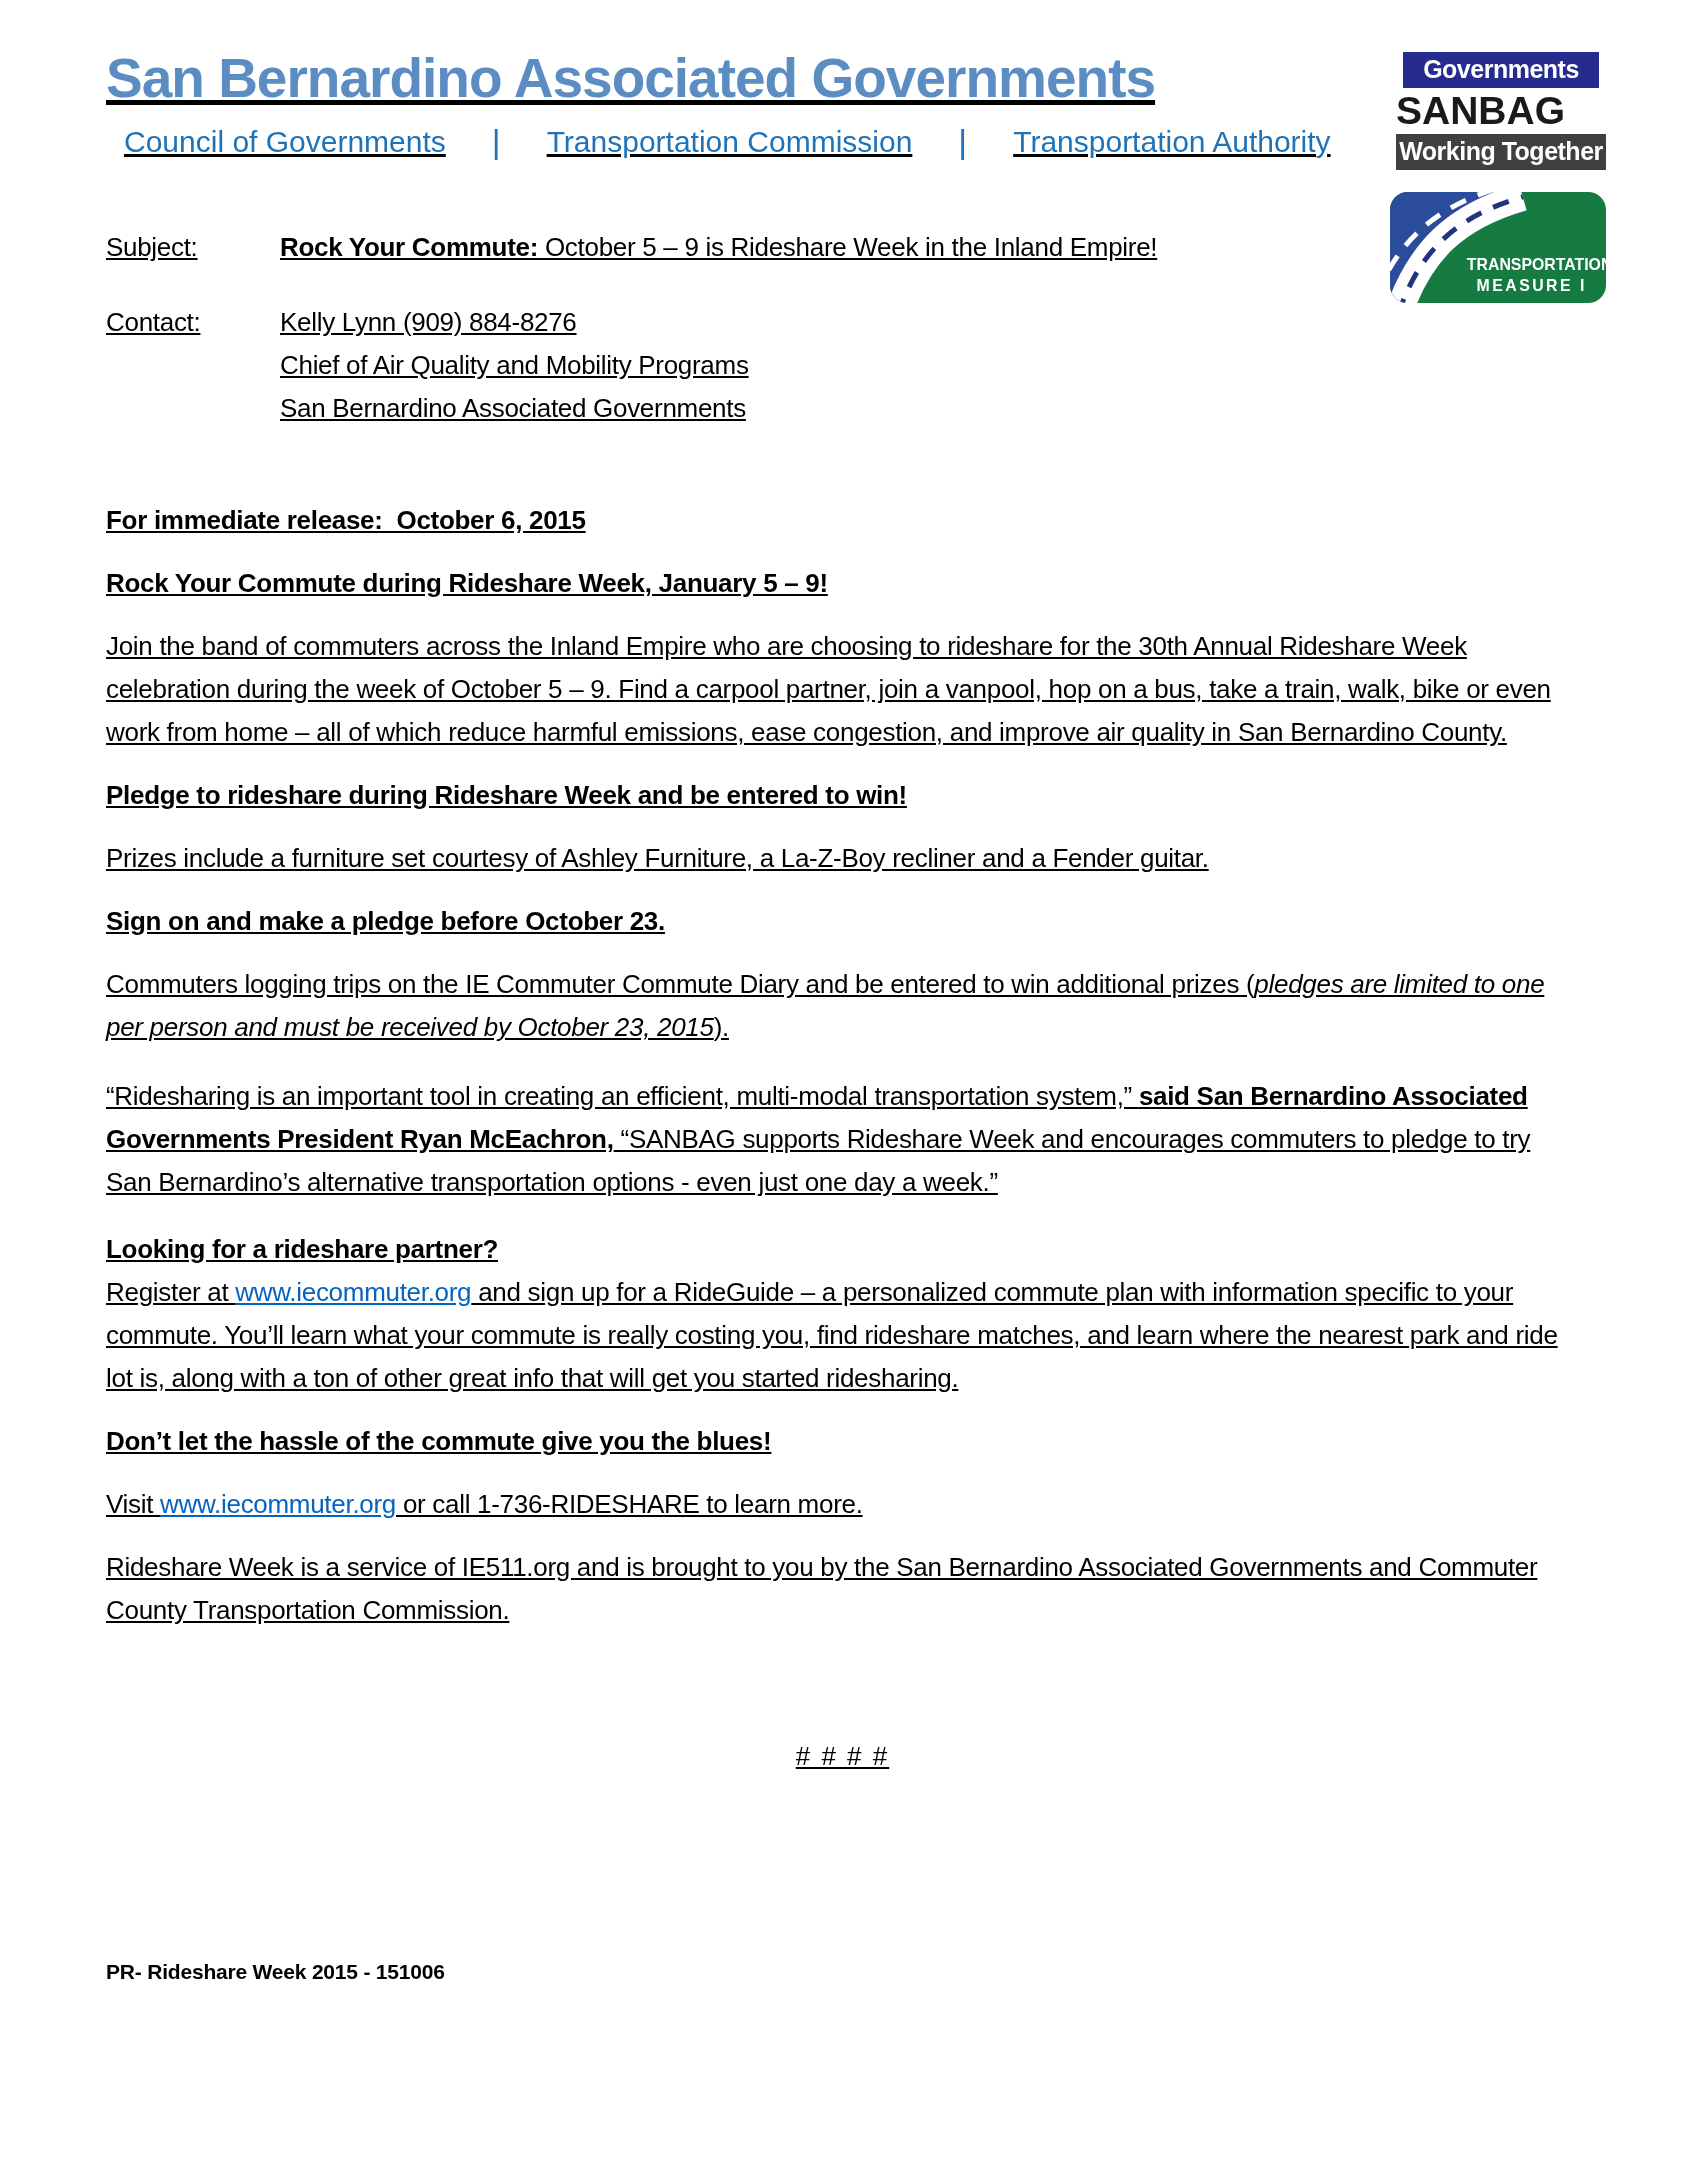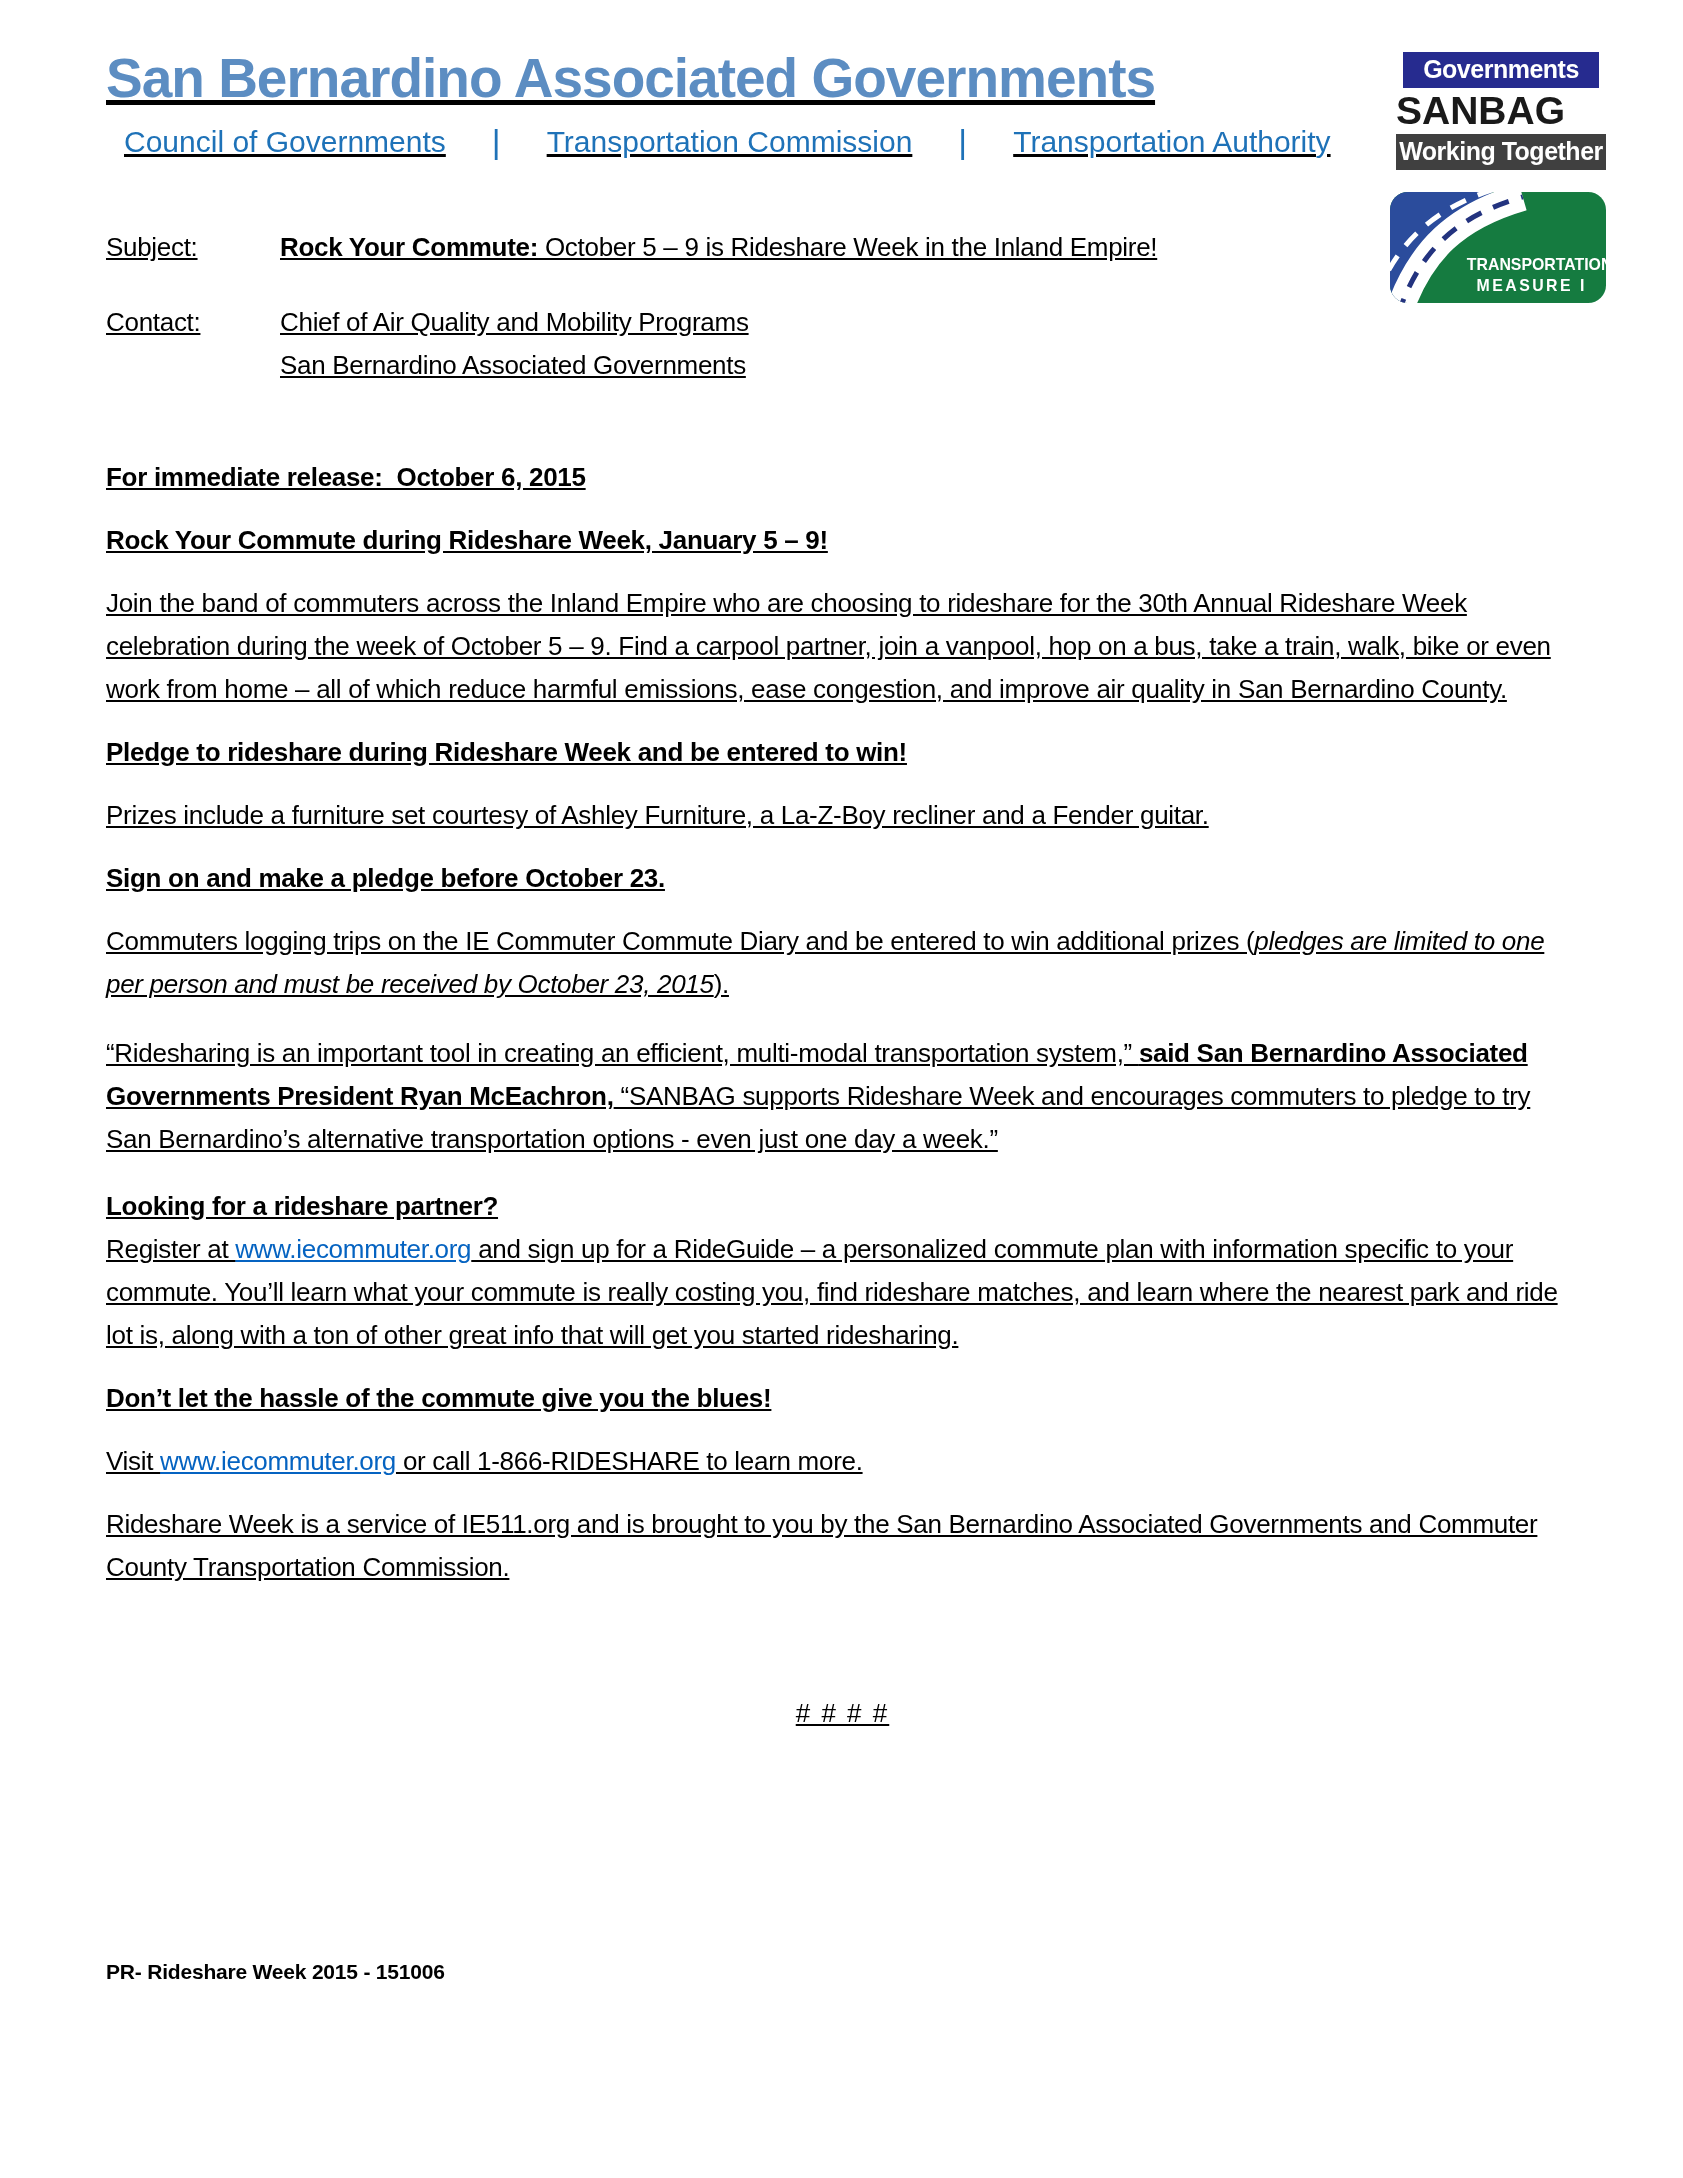--- a/index.html
+++ b/index.html
@@ -113,20 +113,21 @@
     <div class="doc">
       <div class="meta-row subject-row">
         <div class="meta-label">Subject:</div>
         <div>
           <span class="b">Rock Your Commute:</span><span> October 5 – 9 is Rideshare Week in the Inland Empire!</span>
         </div>
       </div>
       <div class="meta-row contact-row">
         <div class="meta-label">Contact:</div>
         <div>
+          <div>Kelly Lynn (909) 884-8276</div>
           <div>Chief of Air Quality and Mobility Programs</div>
           <div>San Bernardino Associated Governments</div>
         </div>
       </div>
 
       <div class="b release">For immediate release:  October 6, 2015</div>
 
       <div class="b para">Rock Your Commute during Rideshare Week, January 5 – 9!</div>
 
       <div class="para">Join the band of commuters across the Inland Empire who are choosing to rideshare for the 30th Annual Rideshare Week celebration during the week of October 5 – 9. Find a carpool partner, join a vanpool, hop on a bus, take a train, walk, bike or even work from home – all of which reduce harmful emissions, ease congestion, and improve air quality in San Bernardino County.</div>
@@ -148,21 +149,21 @@
       <div class="para looking-block">
         <div class="b">Looking for a rideshare partner?</div>
         <div>
           <span>Register at </span><a class="doclink" href="#">www.iecommuter.org</a><span> and sign up for a RideGuide – a personalized commute plan with information specific to your commute. You’ll learn what your commute is really costing you, find rideshare matches, and learn where the nearest park and ride lot is, along with a ton of other great info that will get you started ridesharing.</span>
         </div>
       </div>
 
       <div class="b para">Don’t let the hassle of the commute give you the blues!</div>
 
       <div class="para">
-        <span>Visit </span><a class="doclink" href="#">www.iecommuter.org</a><span> or call 1-866-RIDESHARE to learn more.</span>
+        <span>Visit </span><a class="doclink" href="#">www.iecommuter.org</a><span> or call 1-736-RIDESHARE to learn more.</span>
       </div>
 
       <div class="para">Rideshare Week is a service of IE511.org and is brought to you by the San Bernardino Associated Governments and Commuter County Transportation Commission.</div>
 
       <div class="endmark"># # # #</div>
     </div>
   </div>
 
   <div class="doc-footer">PR- Rideshare Week 2015 - 151006</div>
 </div>

